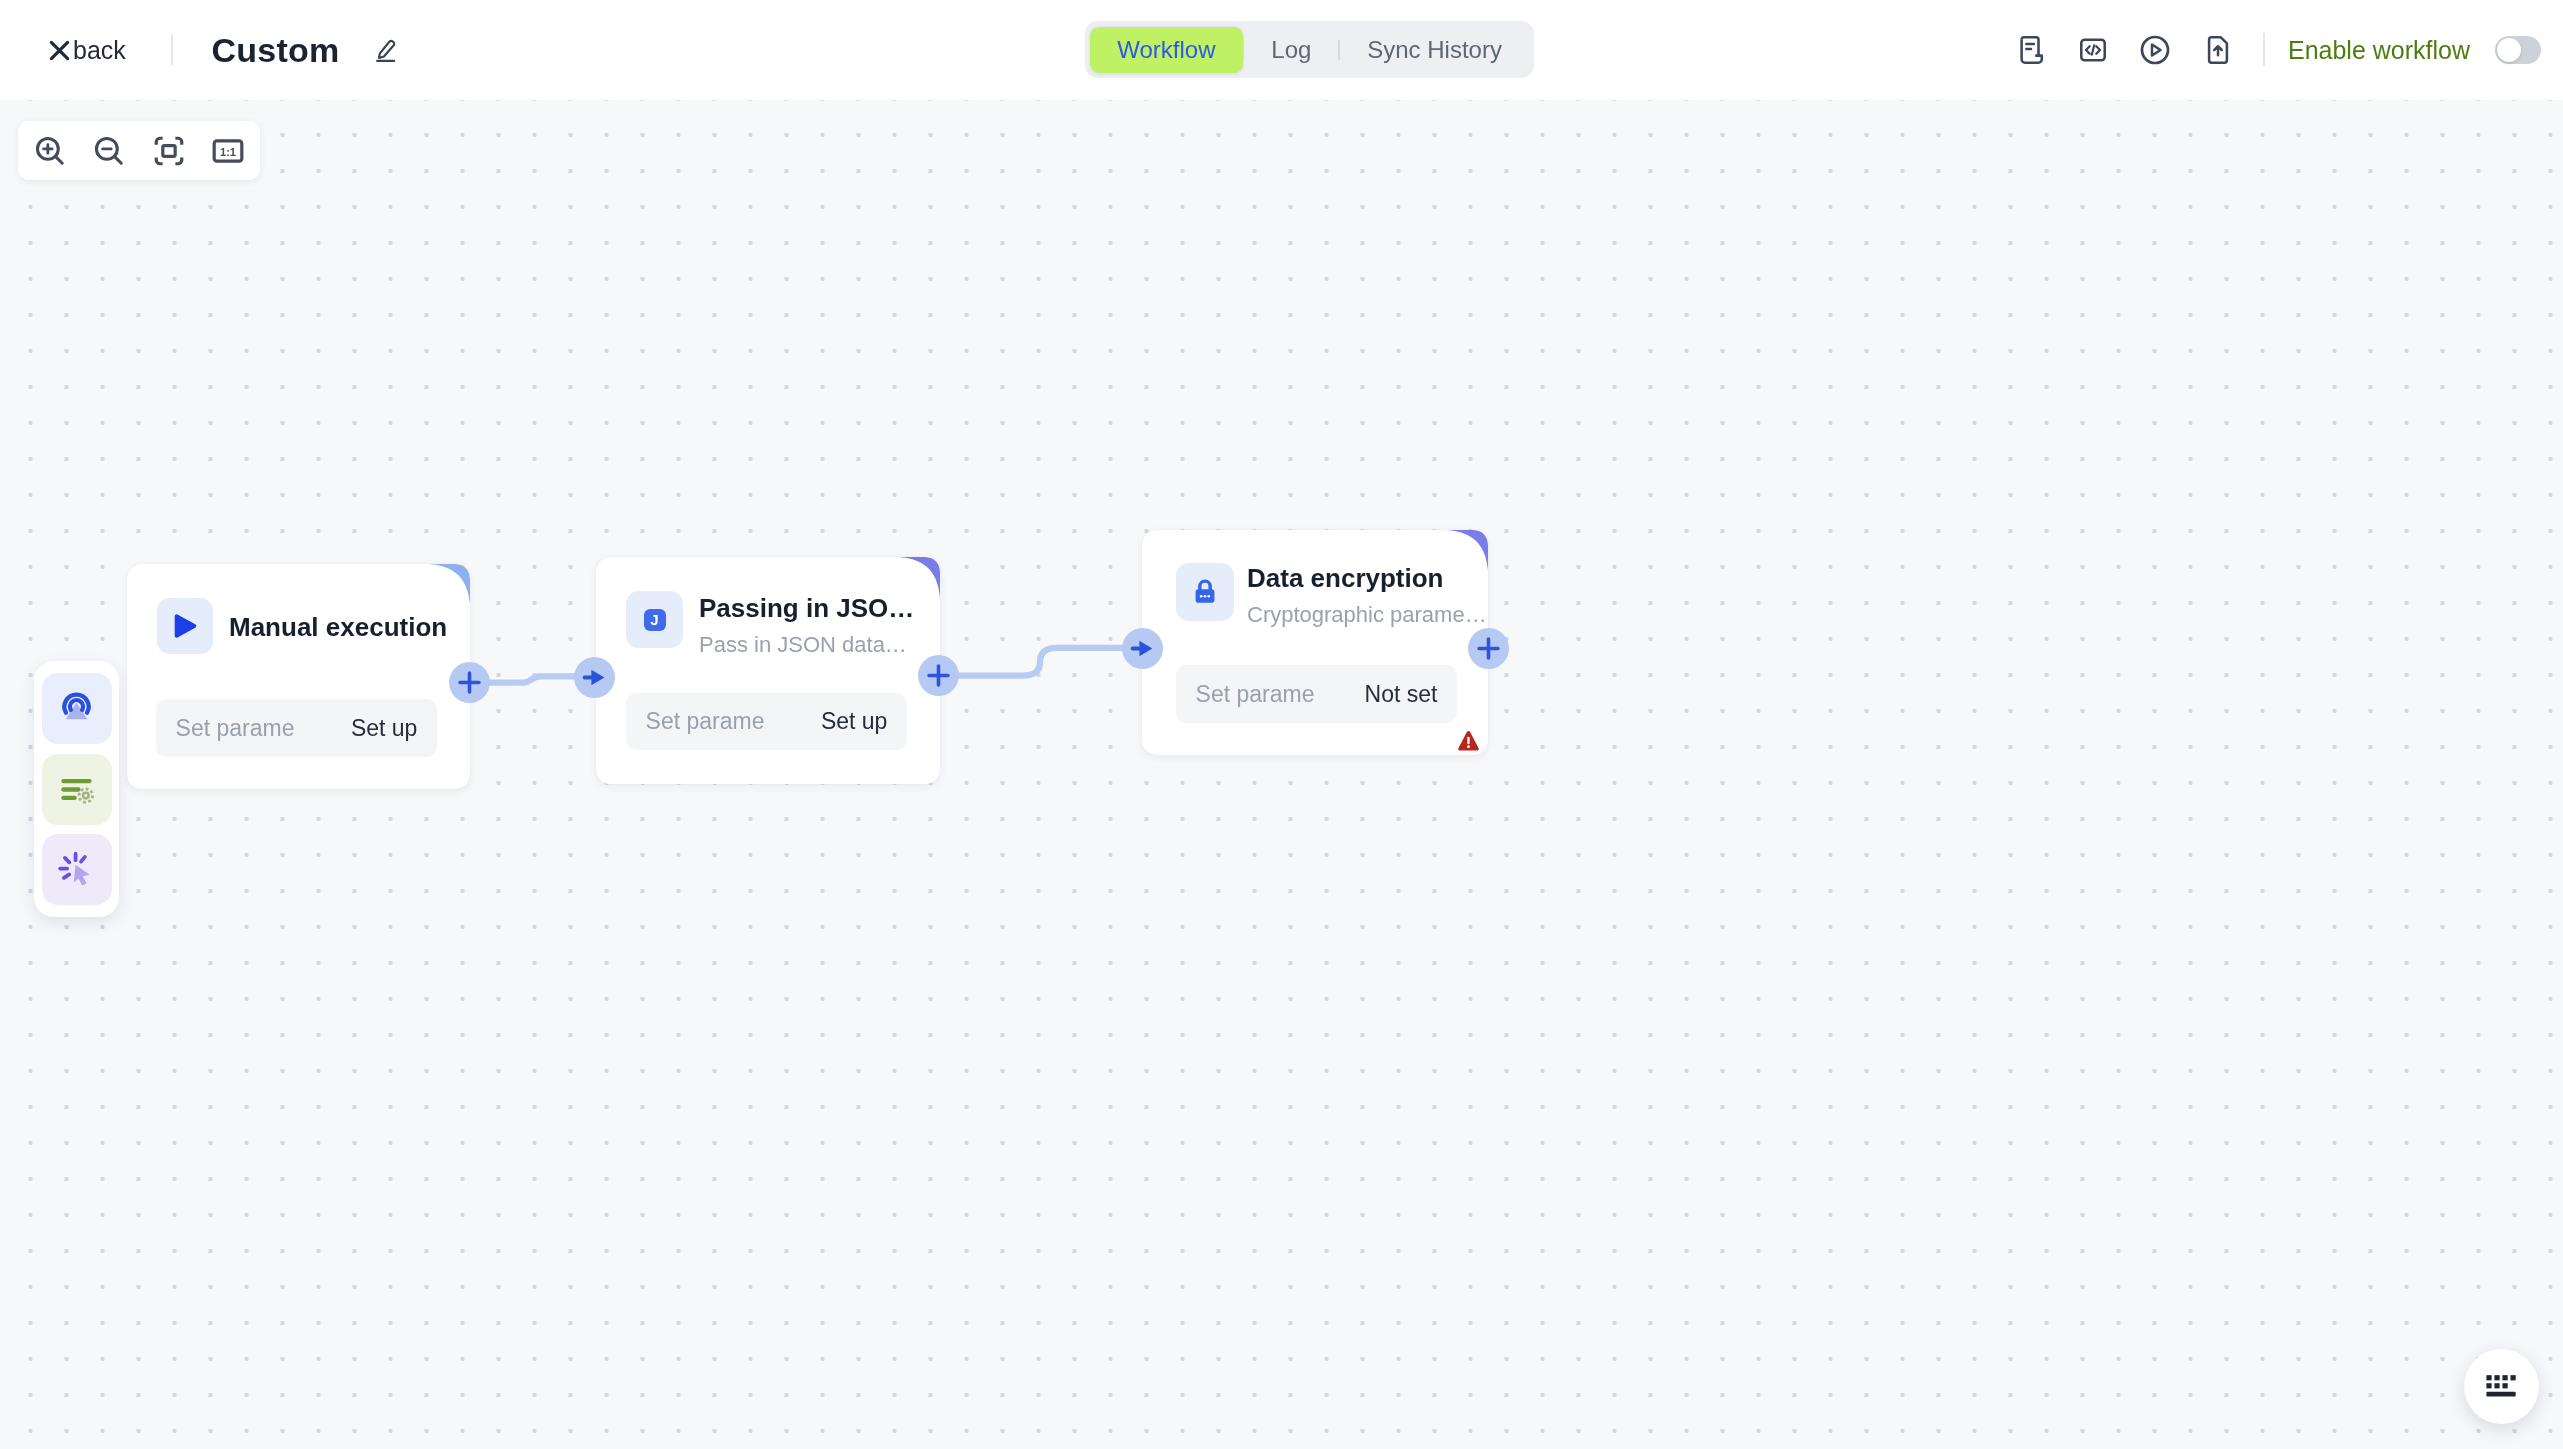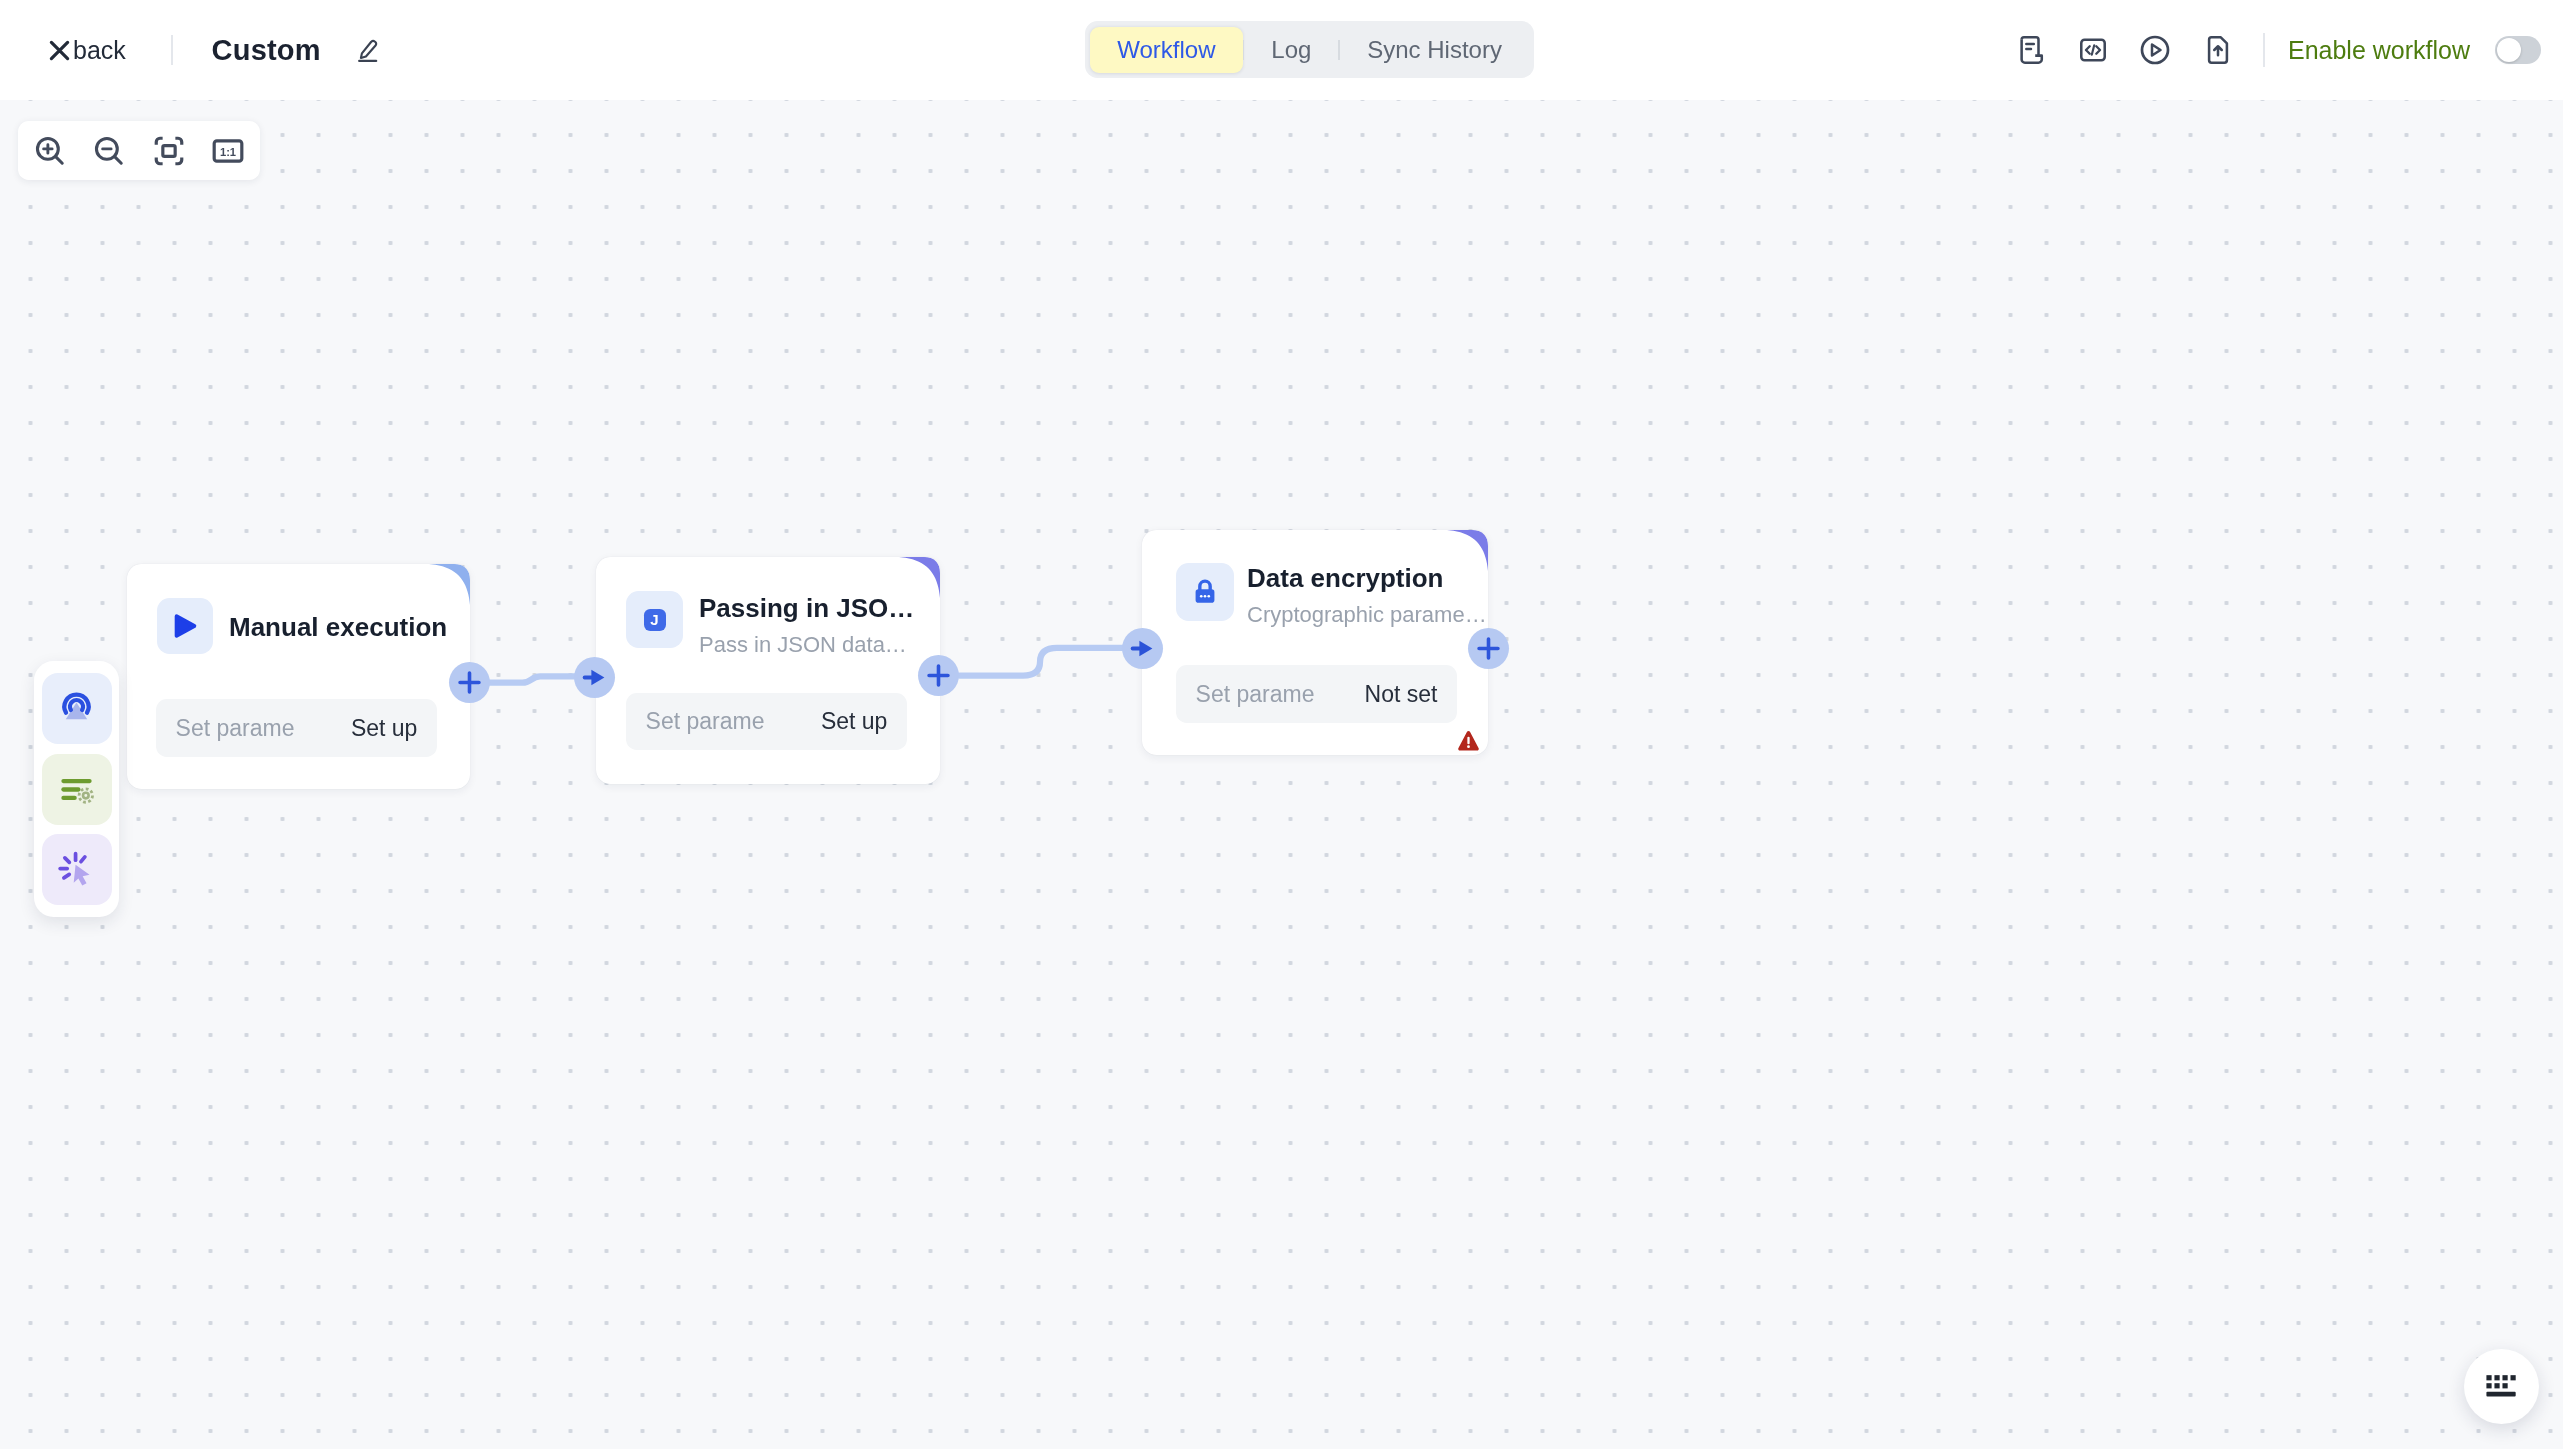--- a/index.html
+++ b/index.html
@@ -4,26 +4,26 @@
 <style>
   * { margin:0; padding:0; box-sizing:border-box; }
   html,body { width:2563px; height:1449px; overflow:hidden; font-family:"Liberation Sans",sans-serif; background:#fff; }
 
   
   .header { position:absolute; left:0; top:0; width:2563px; height:100px; background:#ffffff; z-index:20; }
   .hleft { position:absolute; left:46px; top:0; height:100px; display:flex; align-items:center; }
   .back-btn { display:flex; align-items:center; cursor:pointer; }
   .back-label { font-size:25px; color:#232b39; }
   .hdivider { width:1.8px; height:30px; background:#e4e7ec; margin:0 39px 0 45px; }
-  .page-title { font-size:29px; font-weight:600; color:#1b2230; letter-spacing:0.2px; }
+  .page-title { font-size:34px; font-weight:600; color:#1b2230; letter-spacing:0.2px; }
   .edit-btn { margin-left:32px; cursor:pointer; display:flex; }
 
   .tabs { position:absolute; left:1085px; top:21.4px; height:57px; background:#edeff2; border-radius:12.5px; display:flex; align-items:center; padding:0 5.3px; }
   .tab { font-size:24px; color:#5f6774; padding:0 27px; height:46px; display:flex; align-items:center; border-radius:9px; cursor:pointer; white-space:nowrap; }
-  .tab.active { background:#fef9c3; color:#2e59e7; box-shadow:0 0.9px 3.6px rgba(20,30,60,.10); }
+  .tab.active { background:#bef264; color:#2e59e7; box-shadow:0 0.9px 3.6px rgba(20,30,60,.10); }
   .tabsep { width:1.8px; height:19.6px; background:#d7dbe0; }
 
   .hright { position:absolute; right:22px; top:0; height:100px; display:flex; align-items:center; }
   .hicon { width:41px; height:41px; display:flex; align-items:center; justify-content:center; cursor:pointer; margin-right:21.4px; }
   .hright .vdiv { width:1.8px; height:34px; background:#e4e7ec; margin:0 23px 0 3.6px; }
   .enable-label { font-size:25px; color:#4d7c0f; margin-right:25px; white-space:nowrap; }
   .toggle { width:46px; height:28px; border-radius:14.3px; background:#cdd2d8; position:relative; cursor:pointer; }
   .toggle .knob { position:absolute; left:1.8px; top:1.8px; width:24px; height:24px; border-radius:50%; background:#fff; box-shadow:0 0.9px 2.7px rgba(0,0,0,.18); }
 
   

